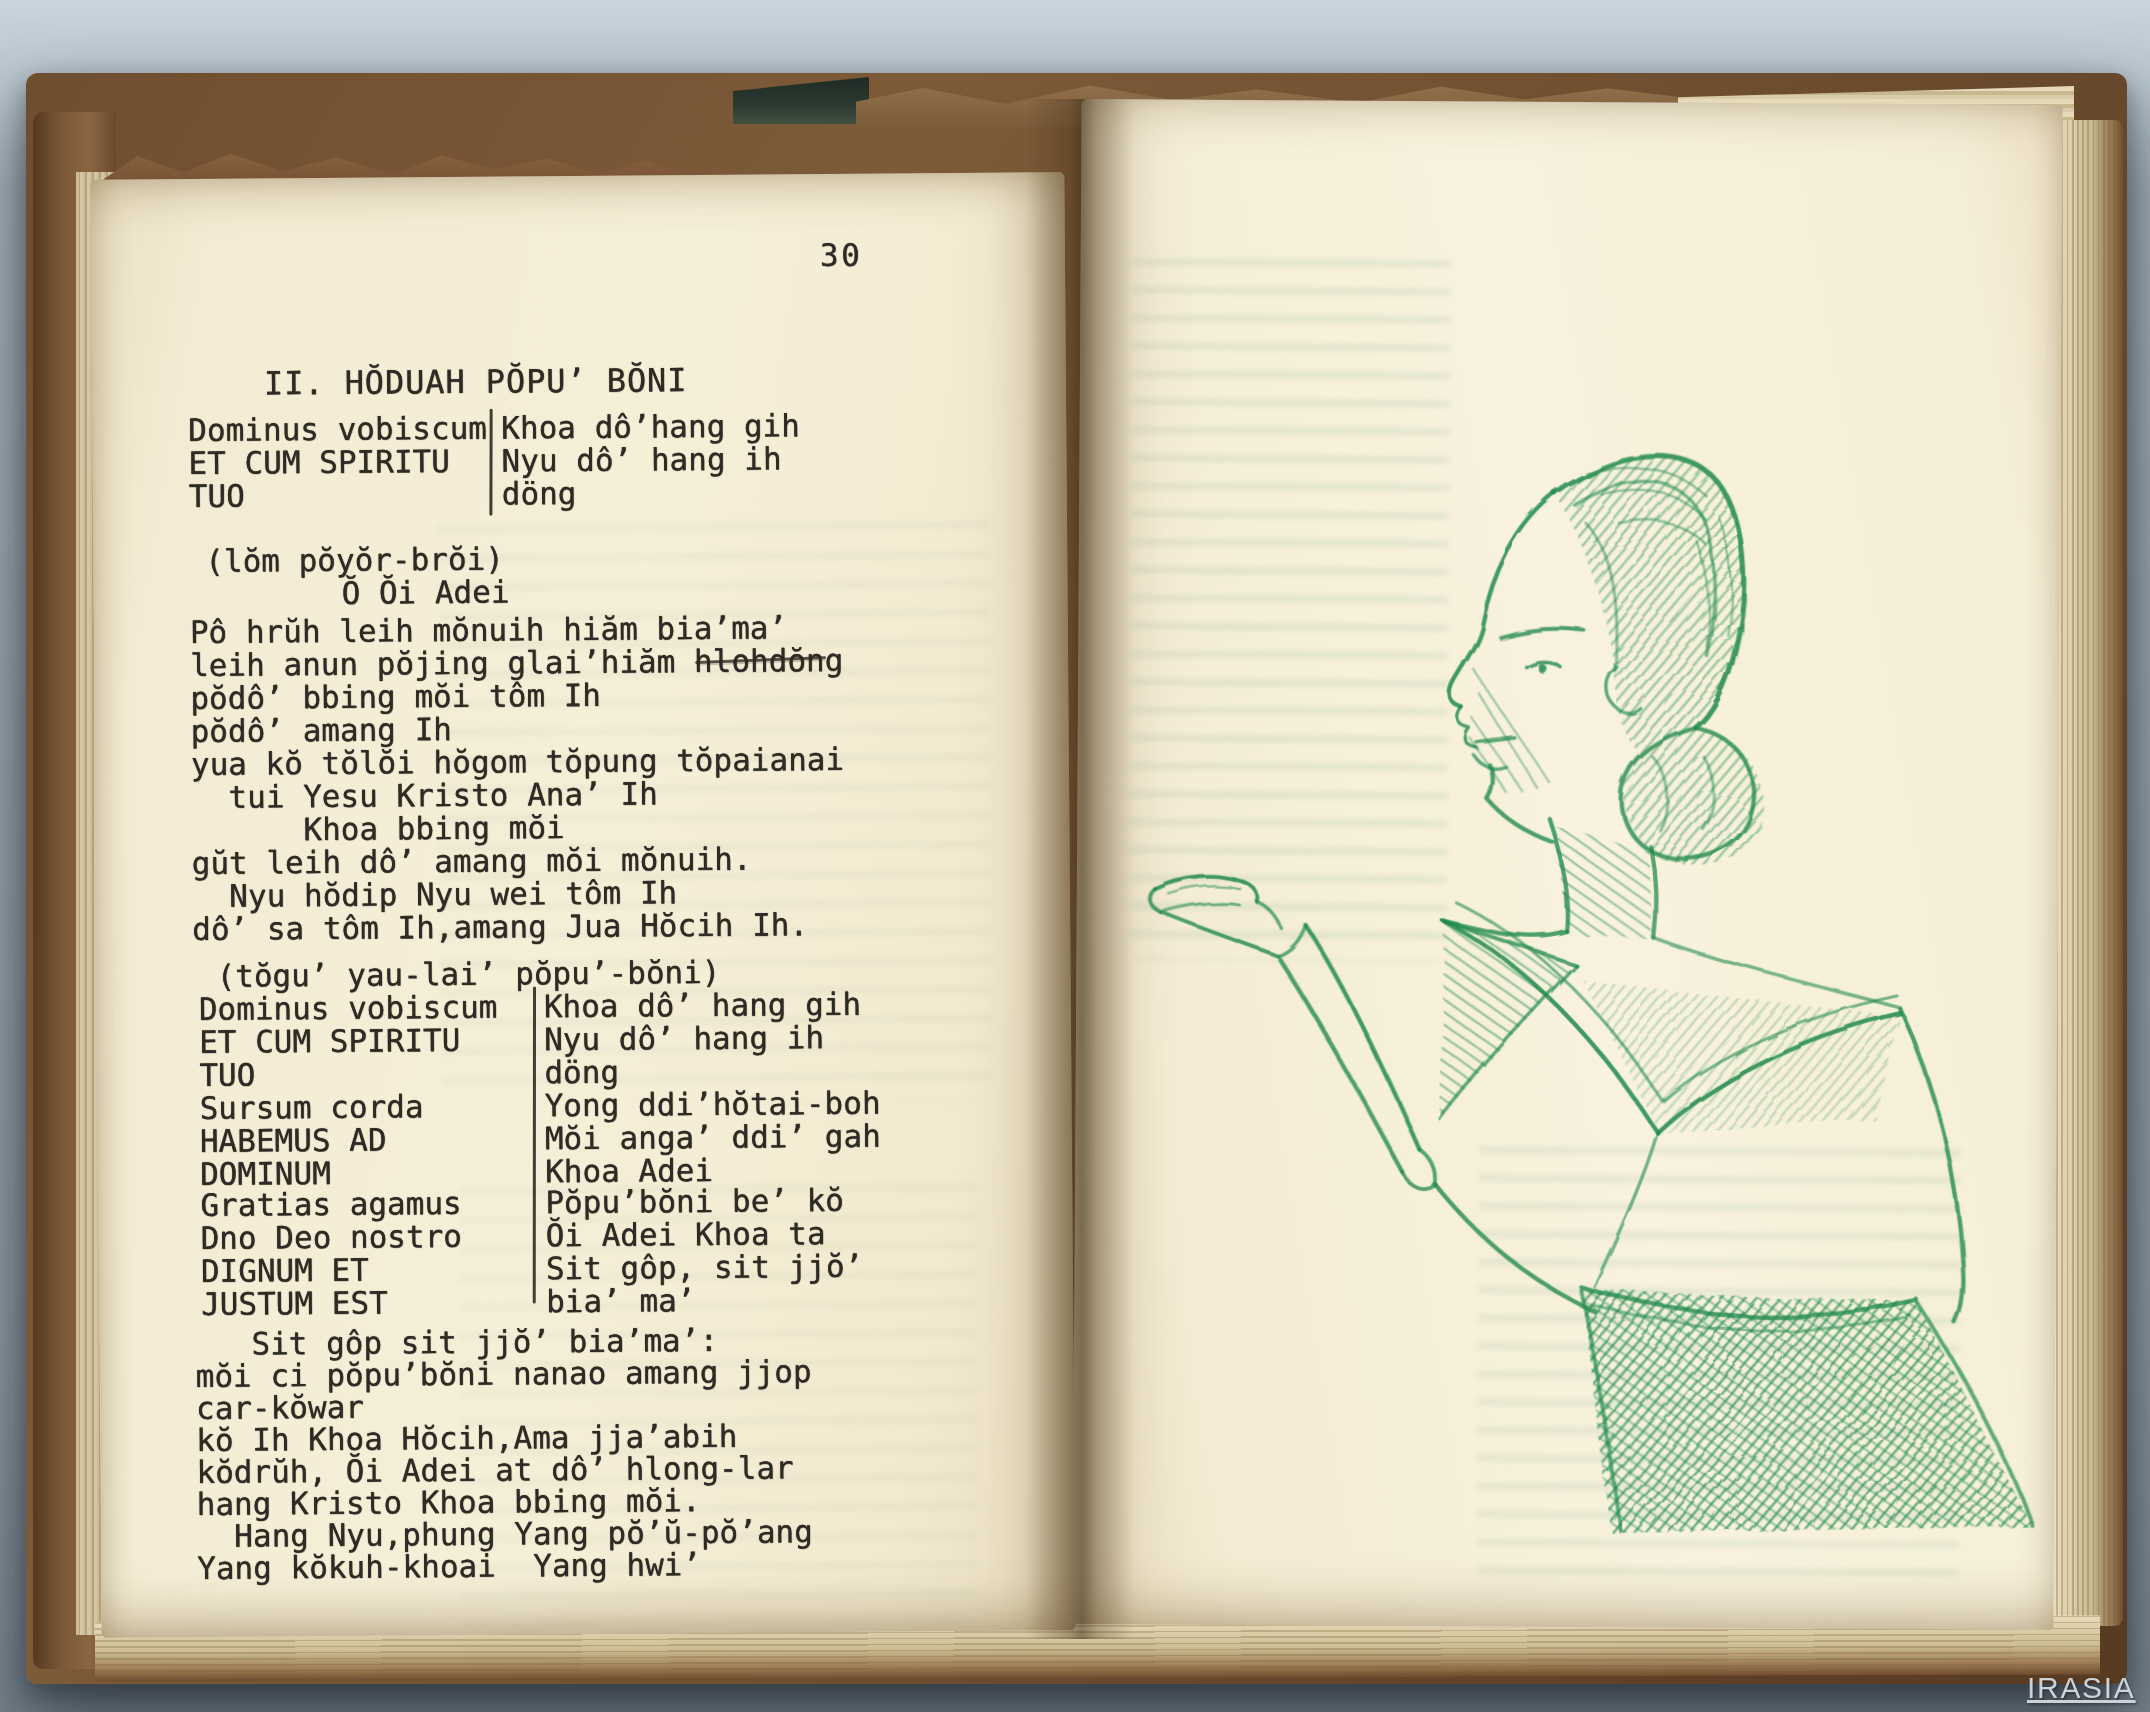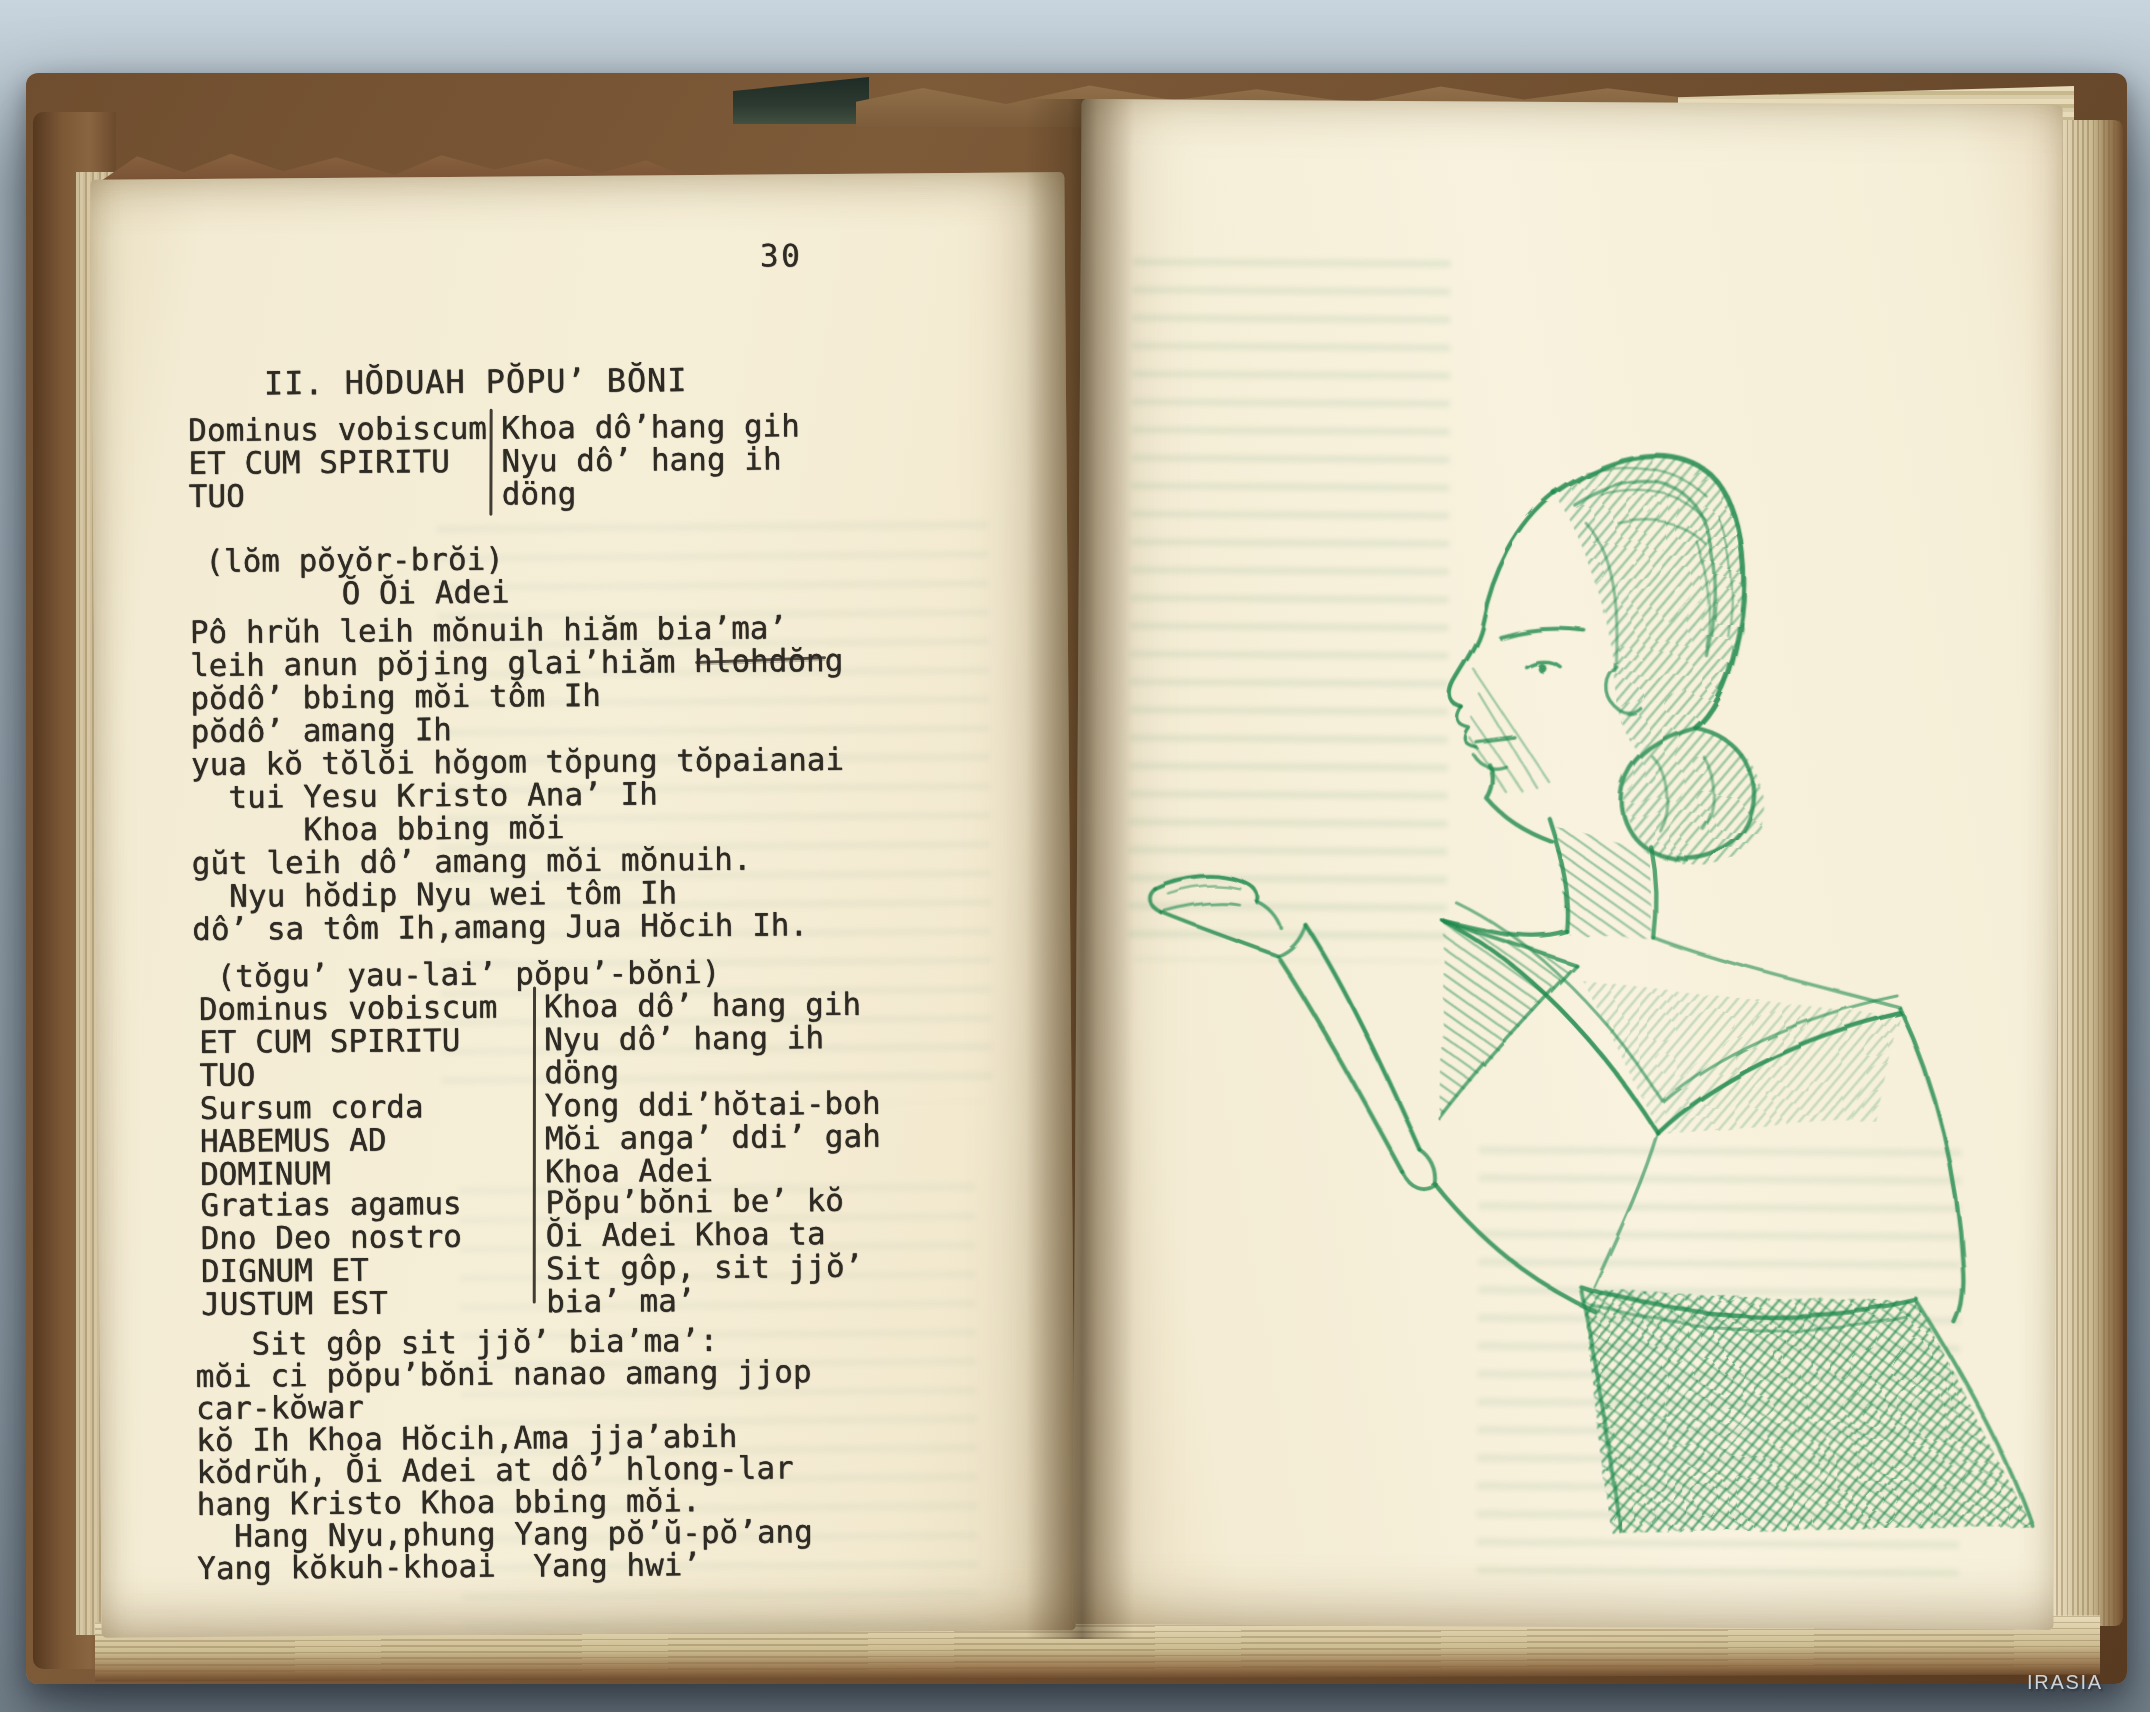--- a/index.html
+++ b/index.html
@@ -38,21 +38,21 @@
     box-shadow:inset -52px 0 69px -27.5px rgba(118,92,52,.55),inset 0 -41px 52px -27.5px rgba(128,102,60,.38),inset 0 36px 43px -29px rgba(140,114,70,.3),inset 24px 0 34px -20.6px rgba(130,105,62,.35);}
   .page-right{left:1077px;top:102px;width:981px;height:1525px;transform:rotate(.35deg);
     background:linear-gradient(260deg,#ecdfc4 0%,#f5eed7 9%,#f8f2de 48%,#f4ecd4 86%,#eadec1 100%);
     box-shadow:inset 53px 0 73px -29px rgba(118,92,52,.5),inset 0 -41px 52px -27.5px rgba(128,102,60,.34),inset 0 31px 41px -29px rgba(140,114,70,.26),inset -22.4px 0 33px -20.6px rgba(130,105,62,.3);}
   .gutter{position:absolute;left:1026px;top:99px;width:108px;height:1540px;
     background:linear-gradient(90deg,rgba(0,0,0,0) 0%,rgba(74,54,28,.38) 40%,rgba(52,37,17,.5) 52%,rgba(74,54,28,.3) 66%,rgba(0,0,0,0) 100%);}
   
   .tw{position:absolute;color:var(--type-ink,#2e2a24);font-family:"DejaVu Sans Mono",monospace;
     font-size:31px;line-height:33px;white-space:pre;
     text-shadow:0 0 0.9px rgba(46,42,36,.9),0.5px 0.5px 0 rgba(46,42,36,.3);}
-  .pgnum{left:669px;top:65px;letter-spacing:2.6px;}
+  .pgnum{left:729px;top:65px;letter-spacing:2.6px;}
   .heading{left:172px;top:189px;font-size:32px;letter-spacing:0.9px;}
   .lat1{left:96px;top:235px;} .vern1{left:409px;top:235px;}
   .rub1{left:112px;top:366px;} .invoc{left:248px;top:399px;}
   .pray1{left:96px;top:437px;}
   .rub2{left:120px;top:781px;}
   .lat2{left:102px;top:814px;} .vern2{left:447px;top:814px;}
   .lat3{left:102px;top:1010px;} .vern3{left:447px;top:1010px;}
   .pray2{left:96px;top:1149px;line-height:32px;}
   .divider{position:absolute;width:3px;background:rgba(40,36,30,.88);border-radius:1.7px;}
   .d1{left:397px;top:232px;height:107px;transform:rotate(.6deg);}
@@ -64,21 +64,21 @@
   .gh-row-l{background:repeating-linear-gradient(180deg,rgba(0,0,0,0) 0 21.5px,rgba(148,172,150,.28) 21.5px 29px);}
   .gh-row-r{background:repeating-linear-gradient(180deg,rgba(0,0,0,0) 0 20.6px,rgba(118,168,132,.3) 20.6px 28px);}
   .gl1{left:344px;top:327px;width:551px;height:602px;opacity:.35;}
   .gl2{left:361px;top:989px;width:516px;height:465px;opacity:.3;}
   .gr1{left:52px;top:138px;width:318px;height:723px;opacity:.5;}
   .gr2{left:404px;top:1024px;width:482px;height:456px;opacity:.45;}
   
   .sketch{position:absolute;left:24px;top:310px;color:var(--sketch-ink,#1f8a4e);}
   
   .watermark{position:absolute;left:2027px;top:1671px;font-family:"Liberation Sans",sans-serif;
-    font-size:20px;letter-spacing:1.7px;color:#ccd3d8;text-shadow:1.7px 1.7px 1.7px rgba(38,44,52,.6);}
+    font-size:30px;letter-spacing:1.7px;color:#ccd3d8;text-shadow:1.7px 1.7px 1.7px rgba(38,44,52,.6);text-decoration:underline;}
 </style>
 </head>
 <body>
 
 <div class="scene">
 
   <div class="book-cover"></div>
   <div class="cover-left"></div>
   <div class="left-page-stack"></div>
   <div class="torn-top-left"></div>

